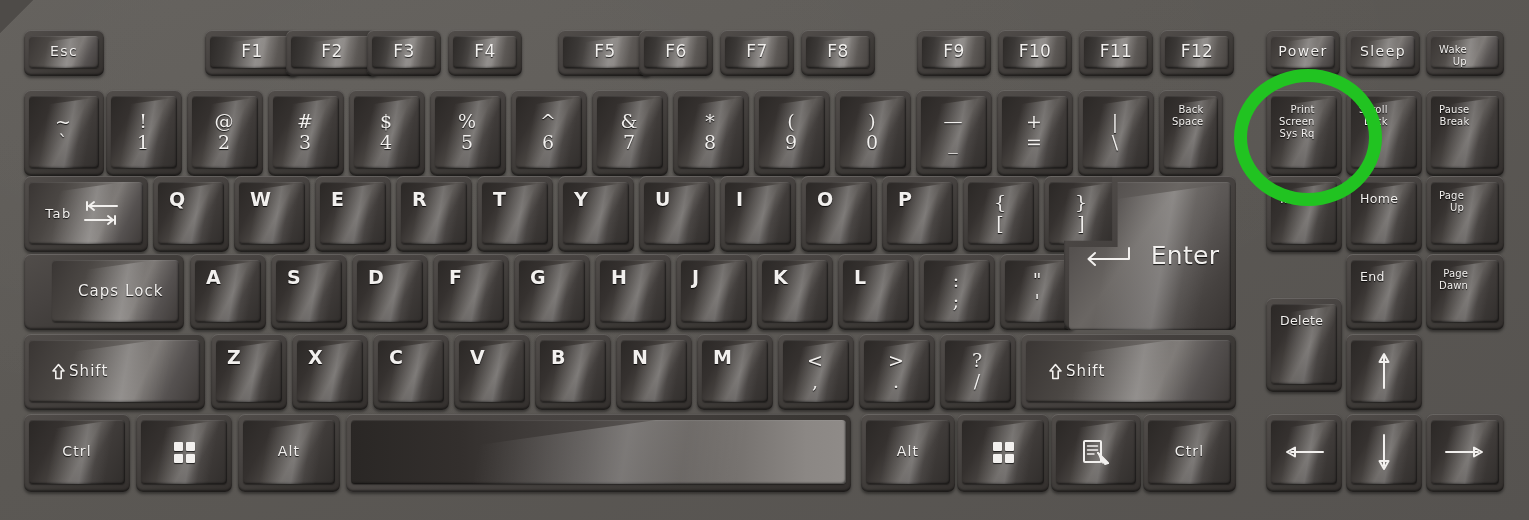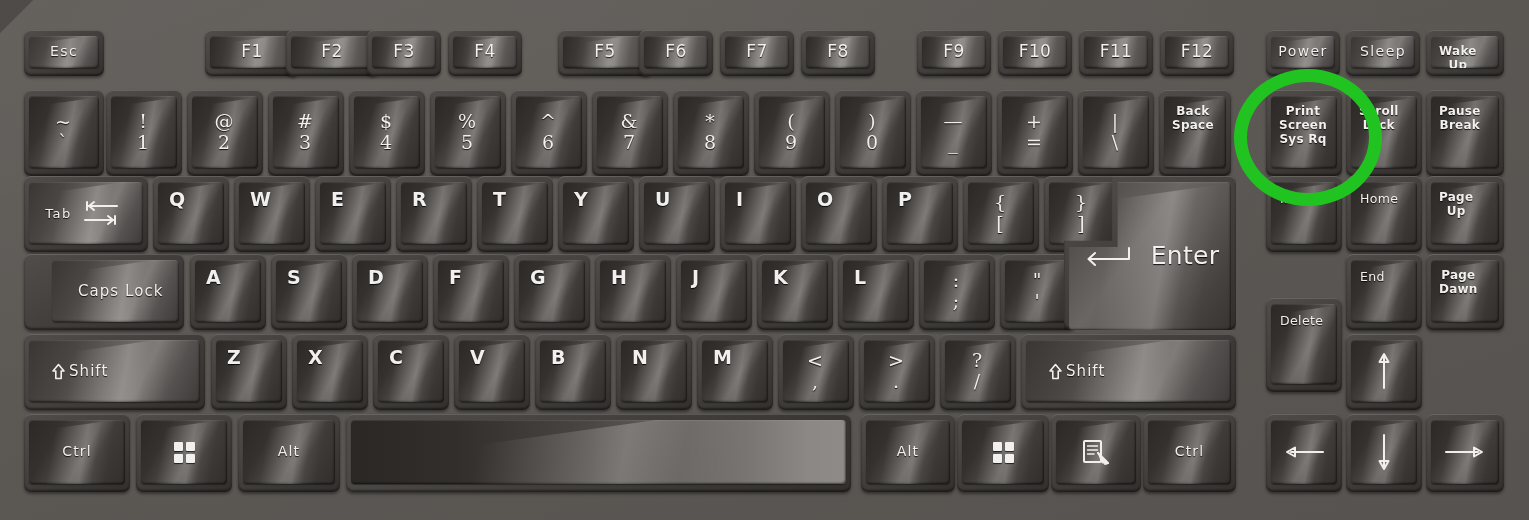--- a/index.html
+++ b/index.html
@@ -87,21 +87,21 @@
     text-shadow: 0 1px 1px rgba(0,0,0,0.85);
     white-space: pre-line;
     font-family: "DejaVu Sans", sans-serif;
   }
 
   
   .t-alpha .lbl   { font-size: 19px; font-weight: 700; position:absolute; left: 11px; top: 7px; letter-spacing: 0; }
   .t-fn .lbl      { font-size: 17px; font-weight: 400; letter-spacing: 0.02em; }
   .t-word .lbl    { font-size: 14px; font-weight: 400; letter-spacing: 0.10em; }
   .t-small .lbl   { font-size: 12.5px; font-weight: 400; letter-spacing: 0.03em; position:absolute; left:9px; top:10px; text-align:left; }
-  .t-tiny .lbl    { font-size: 12px; font-weight: 700; letter-spacing: 0.02em; position:absolute; left:8px; top:8px; text-align:center; line-height:1.18; }
+  .t-tiny .lbl    { font-size: 10px; font-weight: 400; letter-spacing: 0.02em; position:absolute; left:8px; top:8px; text-align:right; line-height:1.18; }
   .t-ctrl .lbl    { font-size: 14px; font-weight: 400; letter-spacing: 0.08em; }
 
   
   .dual {
     position: relative; z-index: 2;
     width: 100%; height: 100%;
     display: flex; flex-direction: column;
     align-items: center; justify-content: center;
     gap: 2px;
     font-family: "DejaVu Serif", serif;
@@ -380,21 +380,21 @@
         </div>
       </div>
       <div class="key" style="left: 1078px; top: 90px; width: 76px; height: 86px;">
         <div class="cap">
           <span class="dual">
             <span class="up">|</span>
             <span class="dn">\</span>
           </span>
         </div>
       </div>
-      <div class="key t-tiny" style="left: 1159px; top: 90px; width: 72px; height: 86px;">
+      <div class="key t-tiny" style="left: 1159px; top: 90px; width: 64px; height: 86px;">
         <div class="cap">
           <span class="lbl">Back
 Space</span>
         </div>
       </div>
       <div class="key t-tiny" style="left: 1266px; top: 90px; width: 76px; height: 86px;">
         <div class="cap">
           <span class="lbl">Print
 Screen
 Sys Rq</span>

